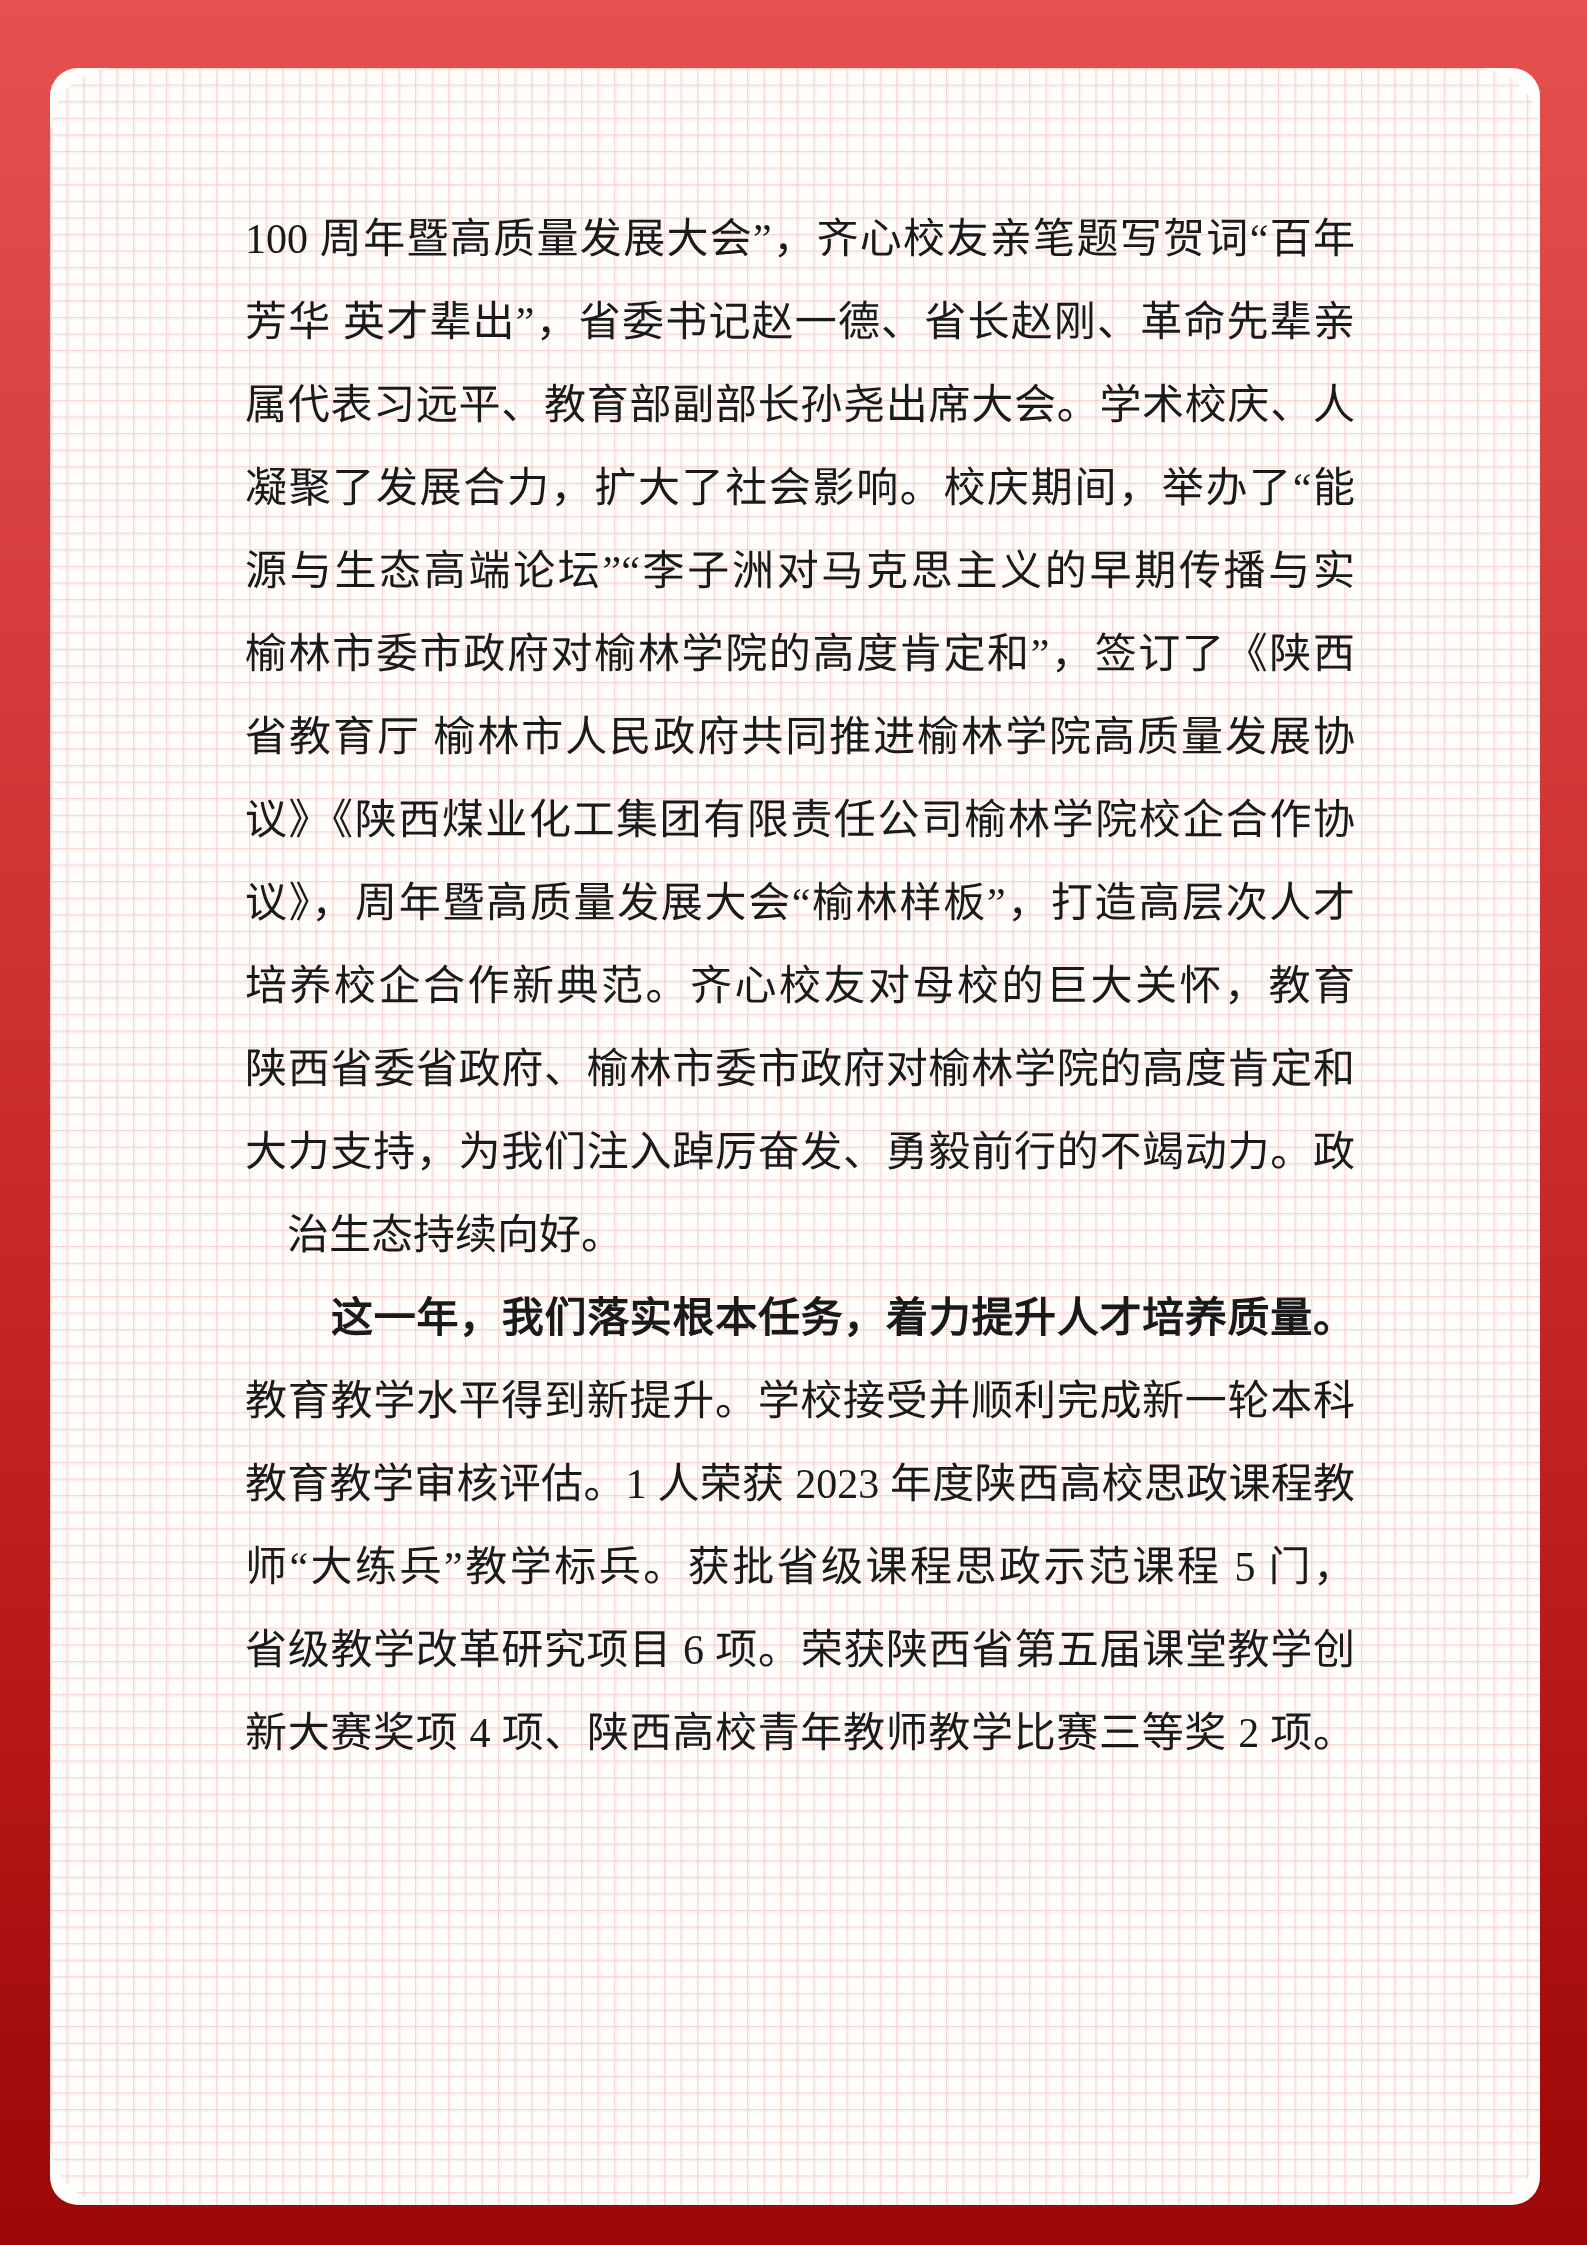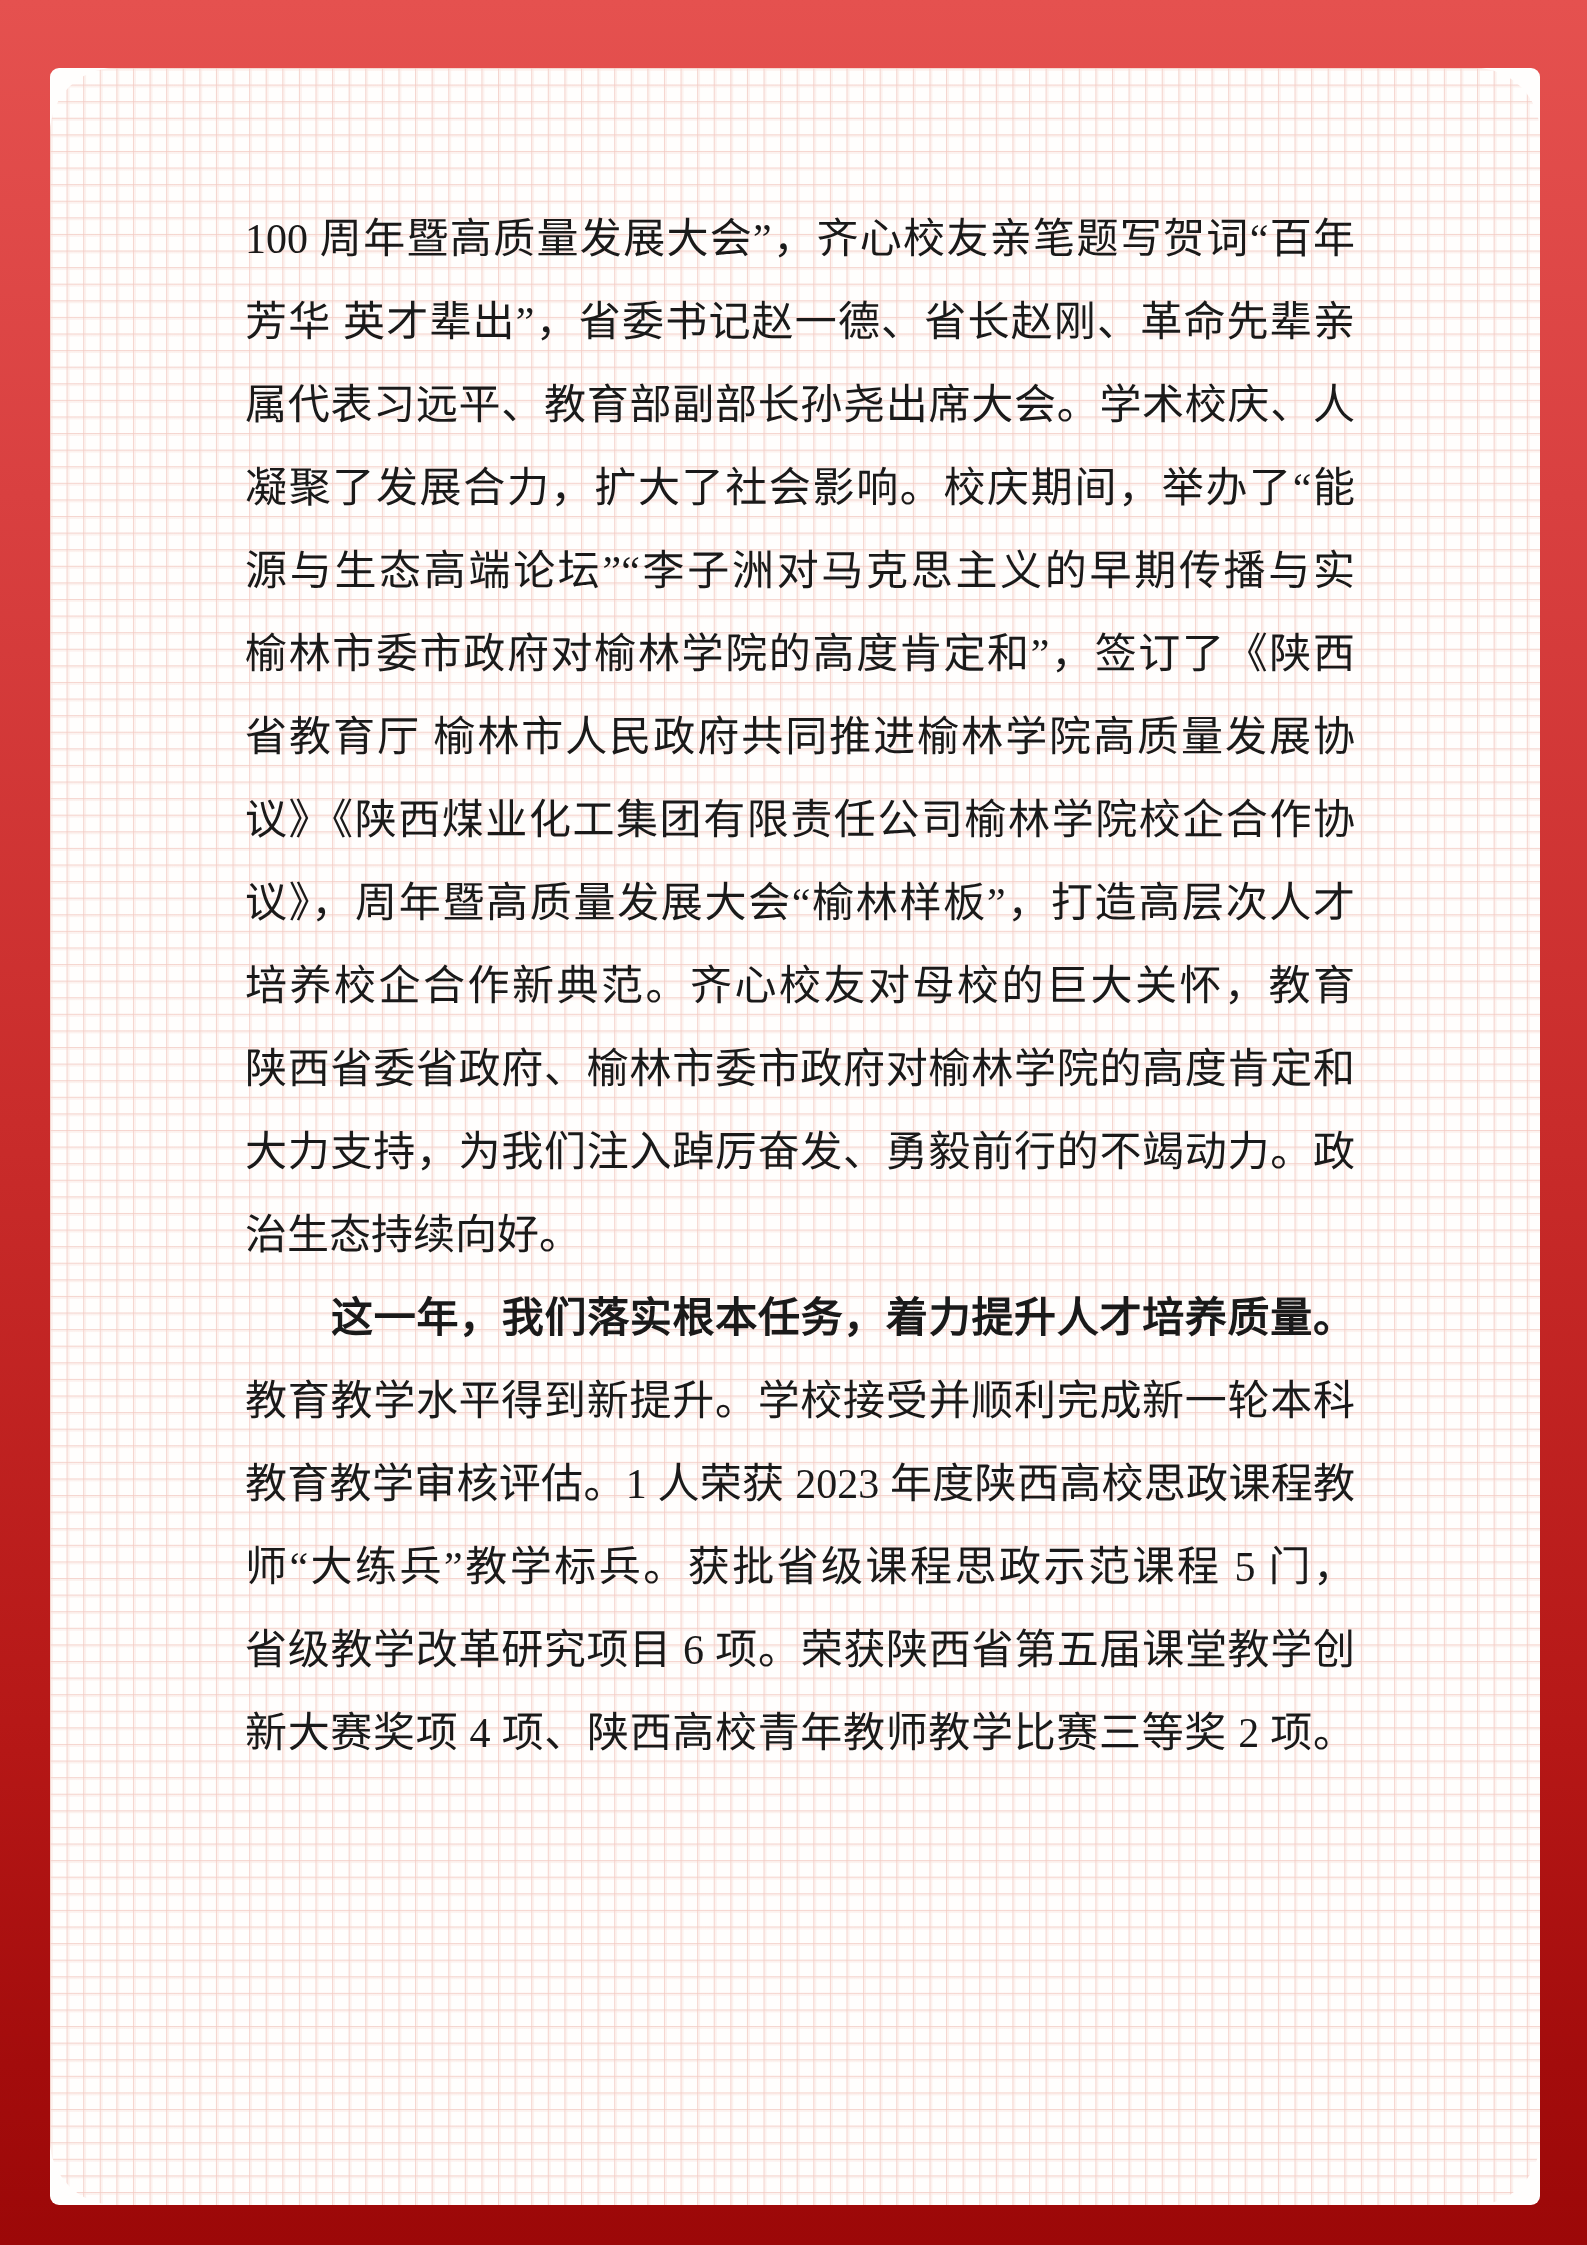--- a/index.html
+++ b/index.html
@@ -13,21 +13,21 @@
     background: linear-gradient(180deg,
       #e5514f 0%, #d94040 22%, #c92c2b 50%,
       #b51716 78%, #a30c0c 92%, #9c0808 100%);
     overflow: hidden;
   }
   .paper {
     position: absolute;
     left: 50px; top: 68px;
     width: 1490px; height: 2137px;
     background-color: #fffefd;
-    border-radius: 9px;
+    border-radius: 28px;
   }
   .grid {
     position: absolute;
     inset: 0;
     border-radius: 65px;
     background-image:
       linear-gradient(to right, rgba(243,204,196,0.75) 1.2px, rgba(255,255,255,0) 1.2px),
       linear-gradient(to bottom, rgba(243,204,196,0.75) 1.2px, rgba(255,255,255,0) 1.2px),
       linear-gradient(to right, rgba(250,232,228,0.55) 3px, rgba(255,255,255,0) 3px),
       linear-gradient(to bottom, rgba(250,232,228,0.55) 3px, rgba(255,255,255,0) 3px);
@@ -44,20 +44,21 @@
     line-height: 83px;
     font-size: 42px;
     color: #1a1a1a;
     text-align: justify;
     text-align-last: justify;
     overflow: hidden;
   }
   .line.no-justify {
     text-align: left;
     text-align-last: left;
+    margin-left: 42px;
   }
   .line.bold { font-weight: bold; }
   .line.indent { padding-left: 86px; }
 </style>
 </head>
 <body>
 
 <div class="page">
   <div class="paper">
     <div class="grid"></div>

